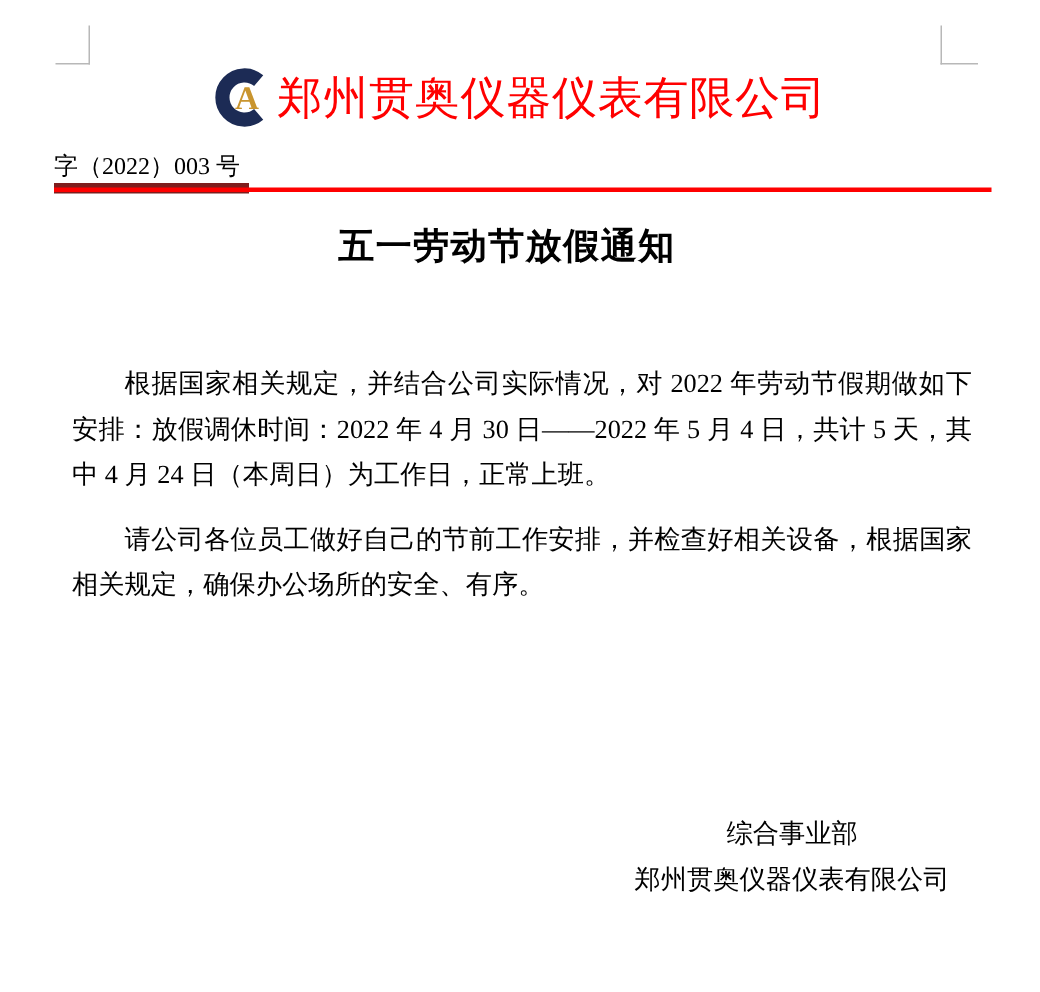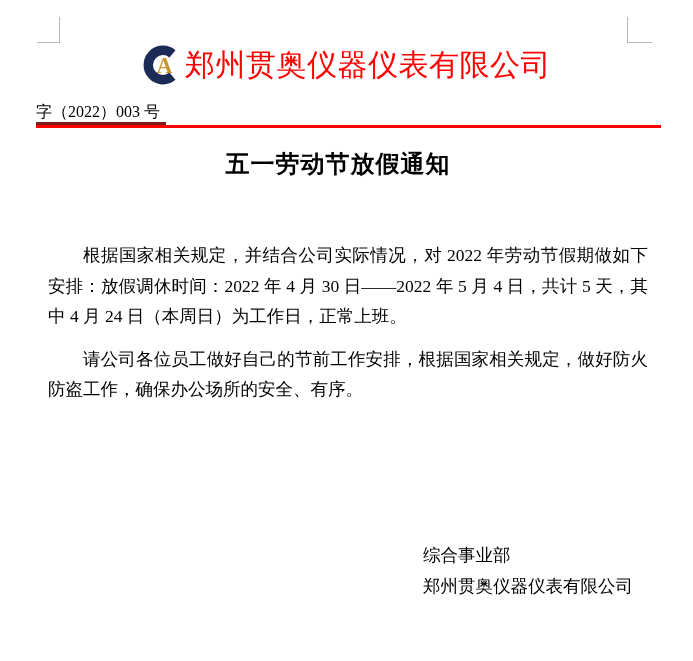--- a/index.html
+++ b/index.html
@@ -44,21 +44,21 @@
     letter-spacing: 0.5px;
     white-space: nowrap;
   }
   .doc-number {
     position: absolute;
     left: 36px; top: 102px;
     font-size: 16px;
     line-height: 20px;
   }
   .doc-number span {
-    border-bottom: 5px solid #7f1d1d;
+    border-bottom: 7px solid #7f1d1d;
     padding: 0 6px 2px 0;
   }
   .red-divider {
     position: absolute;
     left: 36px; top: 125px;
     width: 625px; height: 3px;
     background: var(--accent-red, #ff0000);
   }
   .notice-title {
     position: absolute;
@@ -76,21 +76,21 @@
     line-height: 30.5px;
     text-align: justify;
   }
   .notice-body p {
     margin: 12px;
     text-indent: 2em;
   }
   .signature {
     position: absolute;
     top: 540px; right: 60px;
-    text-align: left;
+    text-align: center;
     font-size: 17.5px;
     line-height: 30.5px;
     white-space: nowrap;
   }
 </style>
 </head>
 <body>
 
 <div class="page">
 
@@ -108,21 +108,21 @@
   <div class="doc-number">
     <span>字（2022）003 号</span>
   </div>
 
   <div class="red-divider"></div>
 
   <div class="notice-title">五一劳动节放假通知</div>
 
   <div class="notice-body">
     <p>根据国家相关规定，并结合公司实际情况，对 2022 年劳动节假期做如下安排：放假调休时间：2022 年 4 月 30 日——2022 年 5 月 4 日，共计 5 天，其中 4 月 24 日（本周日）为工作日，正常上班。</p>
-    <p>请公司各位员工做好自己的节前工作安排，根据国家相关规定，做好防火防盗工作，确保办公场所的安全、有序。</p>
+    <p>请公司各位员工做好自己的节前工作安排，并检查好相关设备，根据国家相关规定，确保办公场所的安全、有序。</p>
   </div>
 
   <div class="signature">
     <div>综合事业部</div>
     <div>郑州贯奥仪器仪表有限公司</div>
   </div>
 
 </div>
 
 </body></html>

